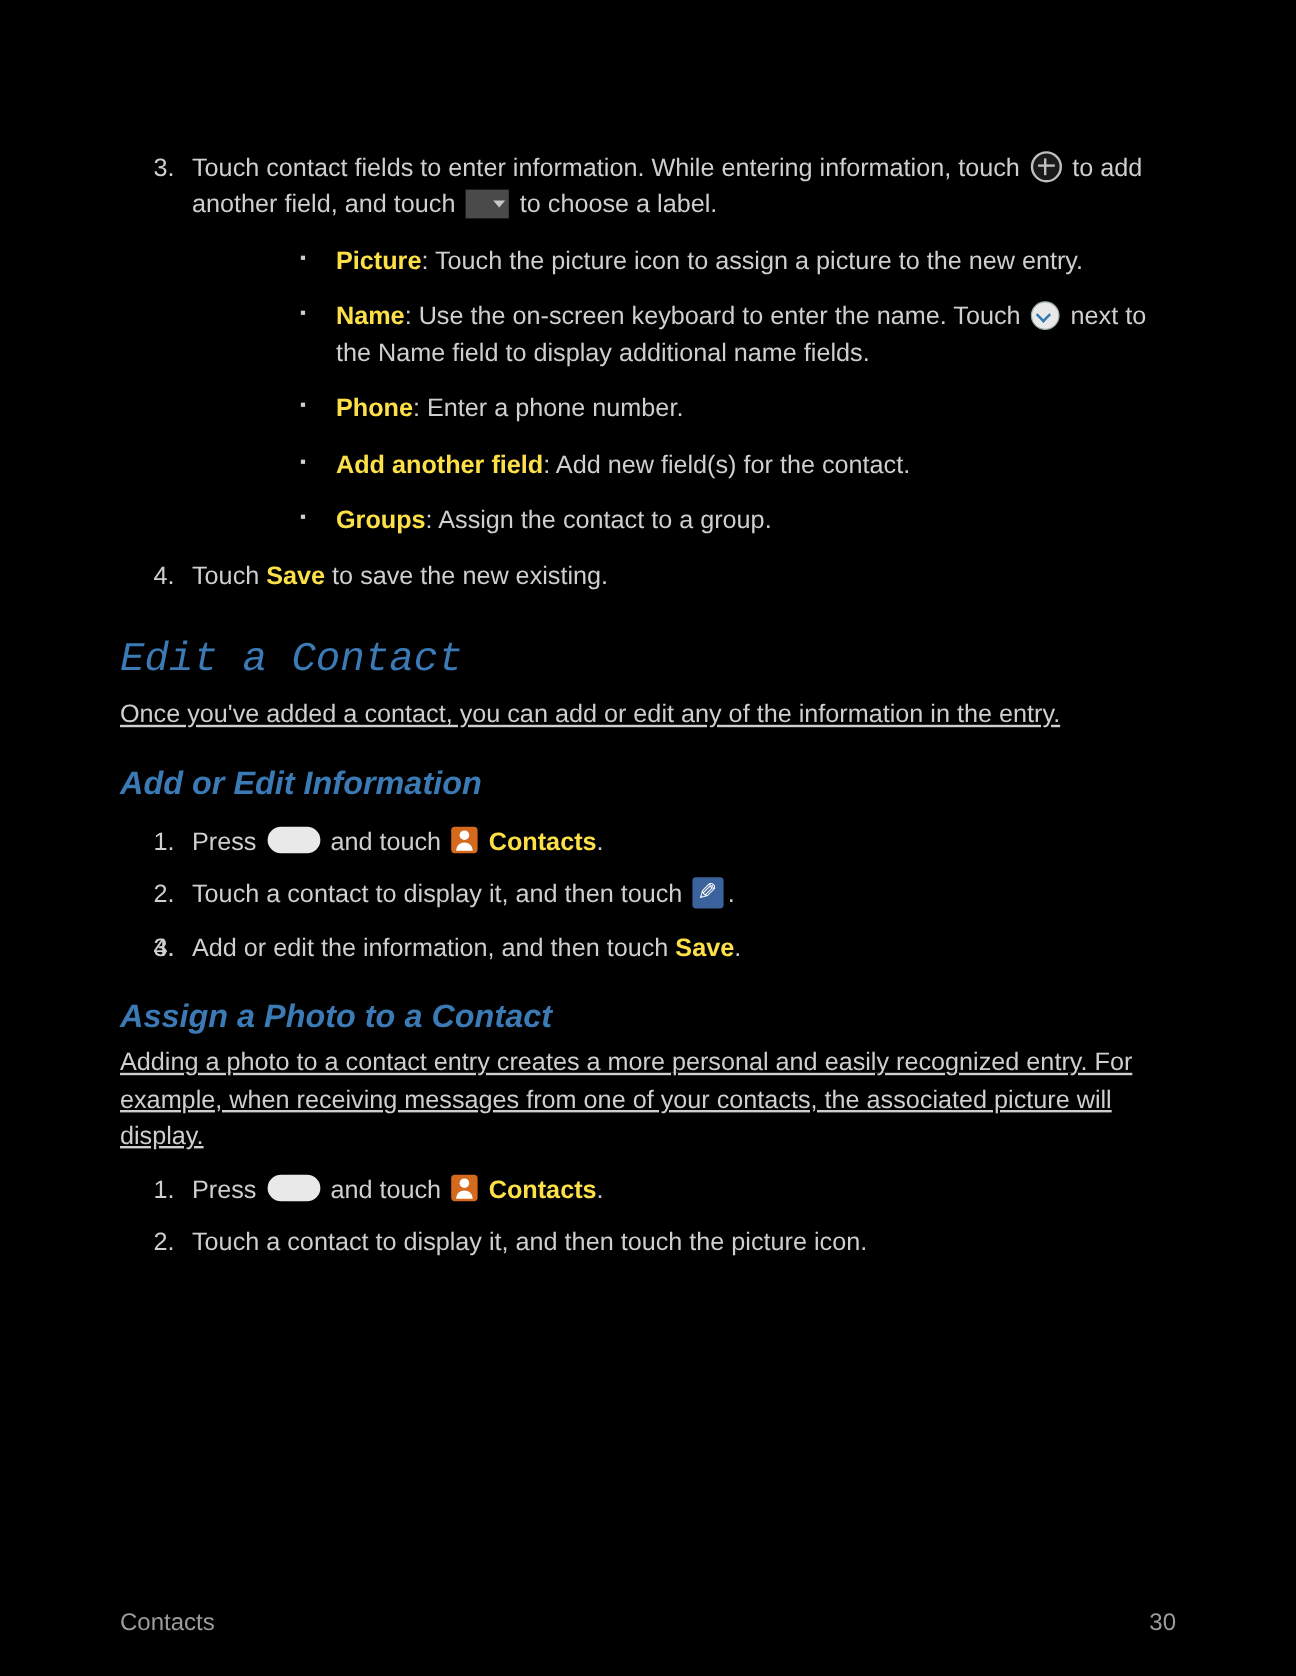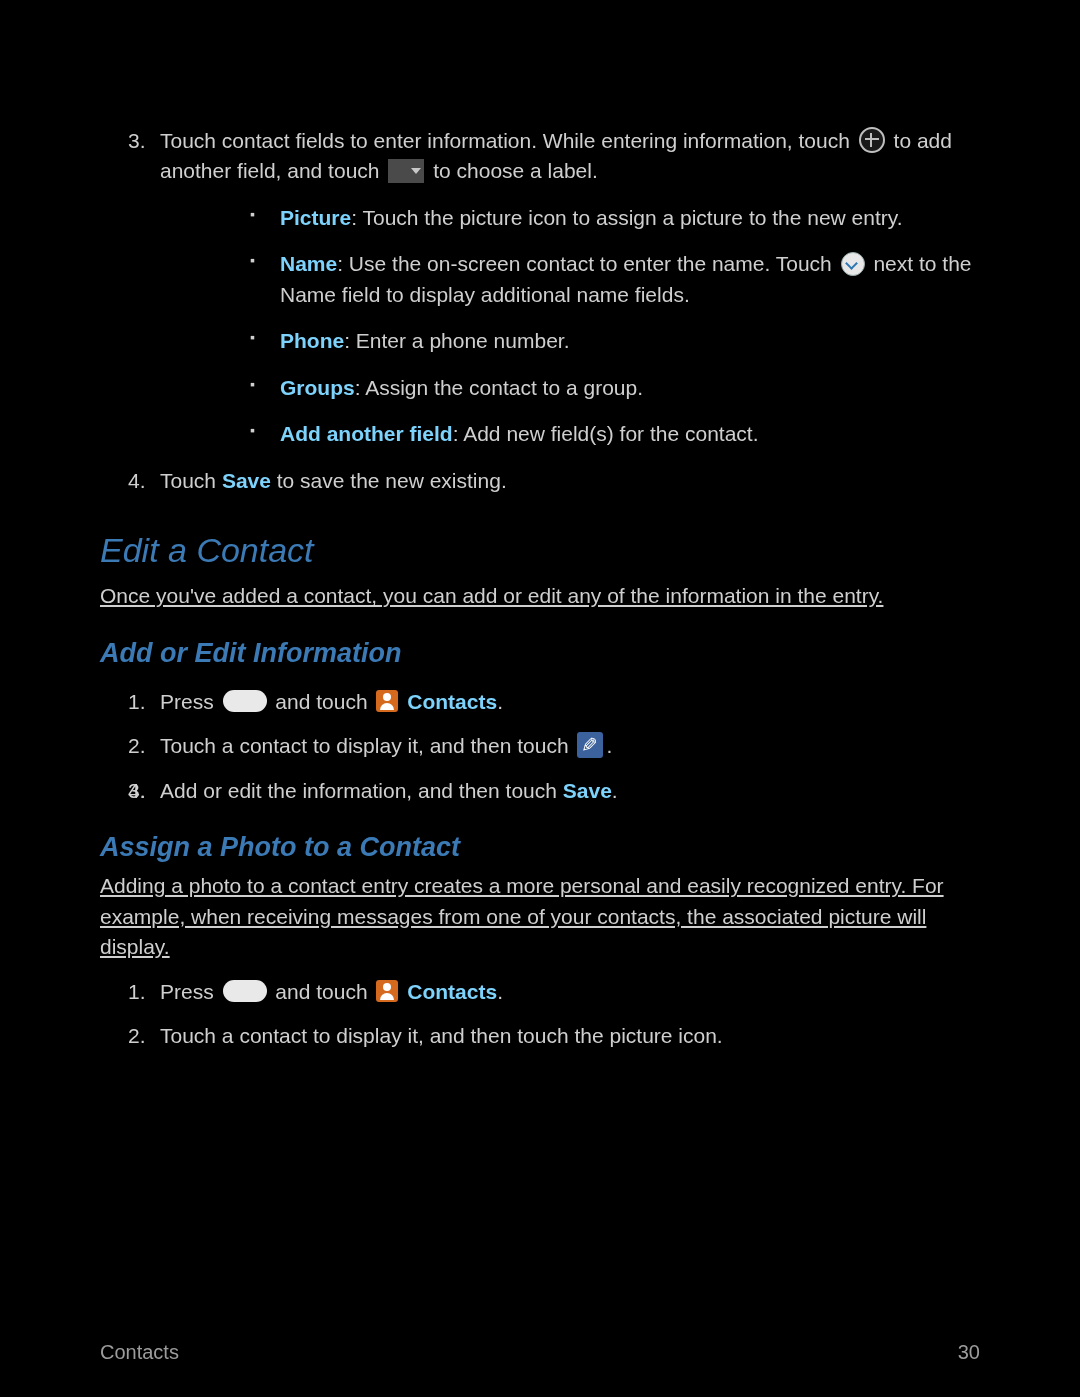--- a/index.html
+++ b/index.html
@@ -9,21 +9,21 @@
     background:#000;
     color:#cfcfcf;
     font-family:Arial,Helvetica,sans-serif;
     font-size:21px;
     line-height:1.45;
     position:relative;
     box-sizing:border-box;
     padding:112px 100px 0 100px;
   }
   .h2{
-    font-family:Liberation Sans, sans-serif;
+    font-family:Liberation Mono, monospace;
     font-style:italic;
     color:#3b7ab5;
     font-size:34px;
     margin:30px 0 6px 0;
     font-weight:400;
   }
   .h3{
     font-family:Arial,Helvetica,sans-serif;
     font-style:italic;
     color:#3b7ab5;
@@ -47,21 +47,21 @@
     padding-left:120px;
     margin:16px 0;
   }
   ul.sq > li::before{
     content:"▪";
     position:absolute;
     left:90px;top:1px;
     color:#cfcfcf;
     font-size:14px;
   }
-  b{font-weight:700;color:#7dd3fc;}
+  b{font-weight:700;color:#fde047;}
   .inline-icon{
     display:inline-block;
     vertical-align:middle;
     margin:0 3px;
   }
   
   .ic-plus{
     width:22px;height:22px;
     border:2px solid #bfbfbf;border-radius:50%;
     position:relative;top:-2px;
@@ -141,30 +141,30 @@
       <span class="inline-icon ic-plus"></span>
       <span> to add another field, and touch </span>
       <span class="inline-icon ic-spin"></span>
       <span> to choose a label.</span>
 
       <ul class="sq">
         <li>
           <b>Picture</b><span>: Touch the picture icon to assign a picture to the new entry.</span>
         </li>
         <li>
-          <b>Name</b><span>: Use the on-screen contact to enter the name. Touch </span><span class="inline-icon ic-chev"></span><span> next to the Name field to display additional name fields.</span>
+          <b>Name</b><span>: Use the on-screen keyboard to enter the name. Touch </span><span class="inline-icon ic-chev"></span><span> next to the Name field to display additional name fields.</span>
         </li>
         <li>
           <b>Phone</b><span>: Enter a phone number.</span>
         </li>
         <li>
+          <b>Add another field</b><span>: Add new field(s) for the contact.</span>
+        </li>
+        <li>
           <b>Groups</b><span>: Assign the contact to a group.</span>
-        </li>
-        <li>
-          <b>Add another field</b><span>: Add new field(s) for the contact.</span>
         </li>
       </ul>
     </li>
 
     <li>
       <span class="mark">4.</span>
       <span>Touch </span><b>Save</b><span> to save the new existing.</span>
     </li>
   </ol>
 

